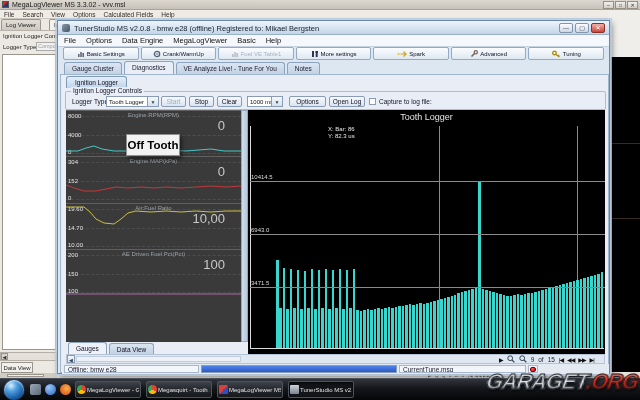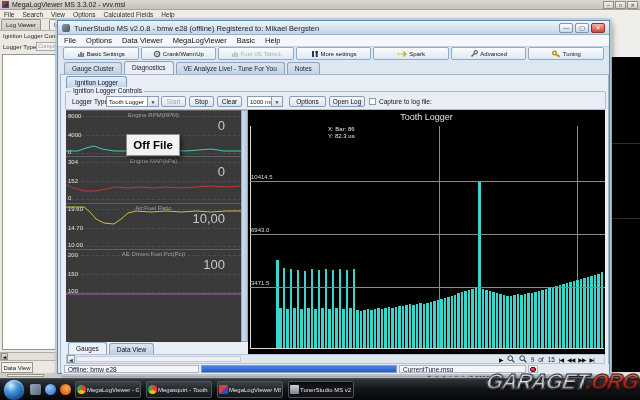--- a/index.html
+++ b/index.html
@@ -193,21 +193,21 @@
       <div id="ts-title-text" class="abs">TunerStudio MS v2.0.8 - bmw e28 (offline) Registered to: Mikael Bergsten</div>
       <div id="ts-winbtns">
         <div class="ts-winbtn">—</div>
         <div class="ts-winbtn">▢</div>
         <div class="ts-winbtn close">✕</div>
       </div>
     </div>
     <div id="ts-menubar" class="abs">
         <span>File</span>
         <span>Options</span>
-        <span>Data Viewer</span>
+        <span>Data Engine</span>
         <span>MegaLogViewer</span>
         <span>Basic</span>
         <span>Help</span>
       </div>
     <div id="ts-toolbar" class="abs">
         <div class="tbtn">
           <span class="ticon">
             <svg width="8" height="8">
               <rect x="1" y="4" width="1.6" height="3" fill="#667"></rect>
               <rect x="3.2" y="2" width="1.6" height="5" fill="#667"></rect>
@@ -348,21 +348,21 @@
             <div class="grid-h" style="top: 42px;"></div>
             <div class="title">AE Driven Fuel Pct(Pct)</div>
             <div class="lab" style="top: 2px;">200</div>
             <div class="lab" style="top: 21px;">150</div>
             <div class="lab" style="top: 38px;">100</div>
             <div class="val">100</div>
             <svg width="175" height="46" style="position: absolute; left: 0px; top: 0px;">
               <polyline points="0,44 175,44" fill="none" stroke="#a868a8" stroke-width="1"></polyline>
             </svg>
           </div>
-          <div id="offline-box" class="abs">Off File</div>
+          <div id="offline-box" class="abs">Off Tooth</div>
       </div>
       <div id="gauge-scroll" class="abs"></div>
 
       <div id="chart" class="abs">
         <div id="chart-title">Tooth Logger</div>
         <div id="cursor-info">
           <div>X: Bar: 86</div>
           <div>Y: 82.3 us</div>
         </div>
         <div id="plot-left"></div>

